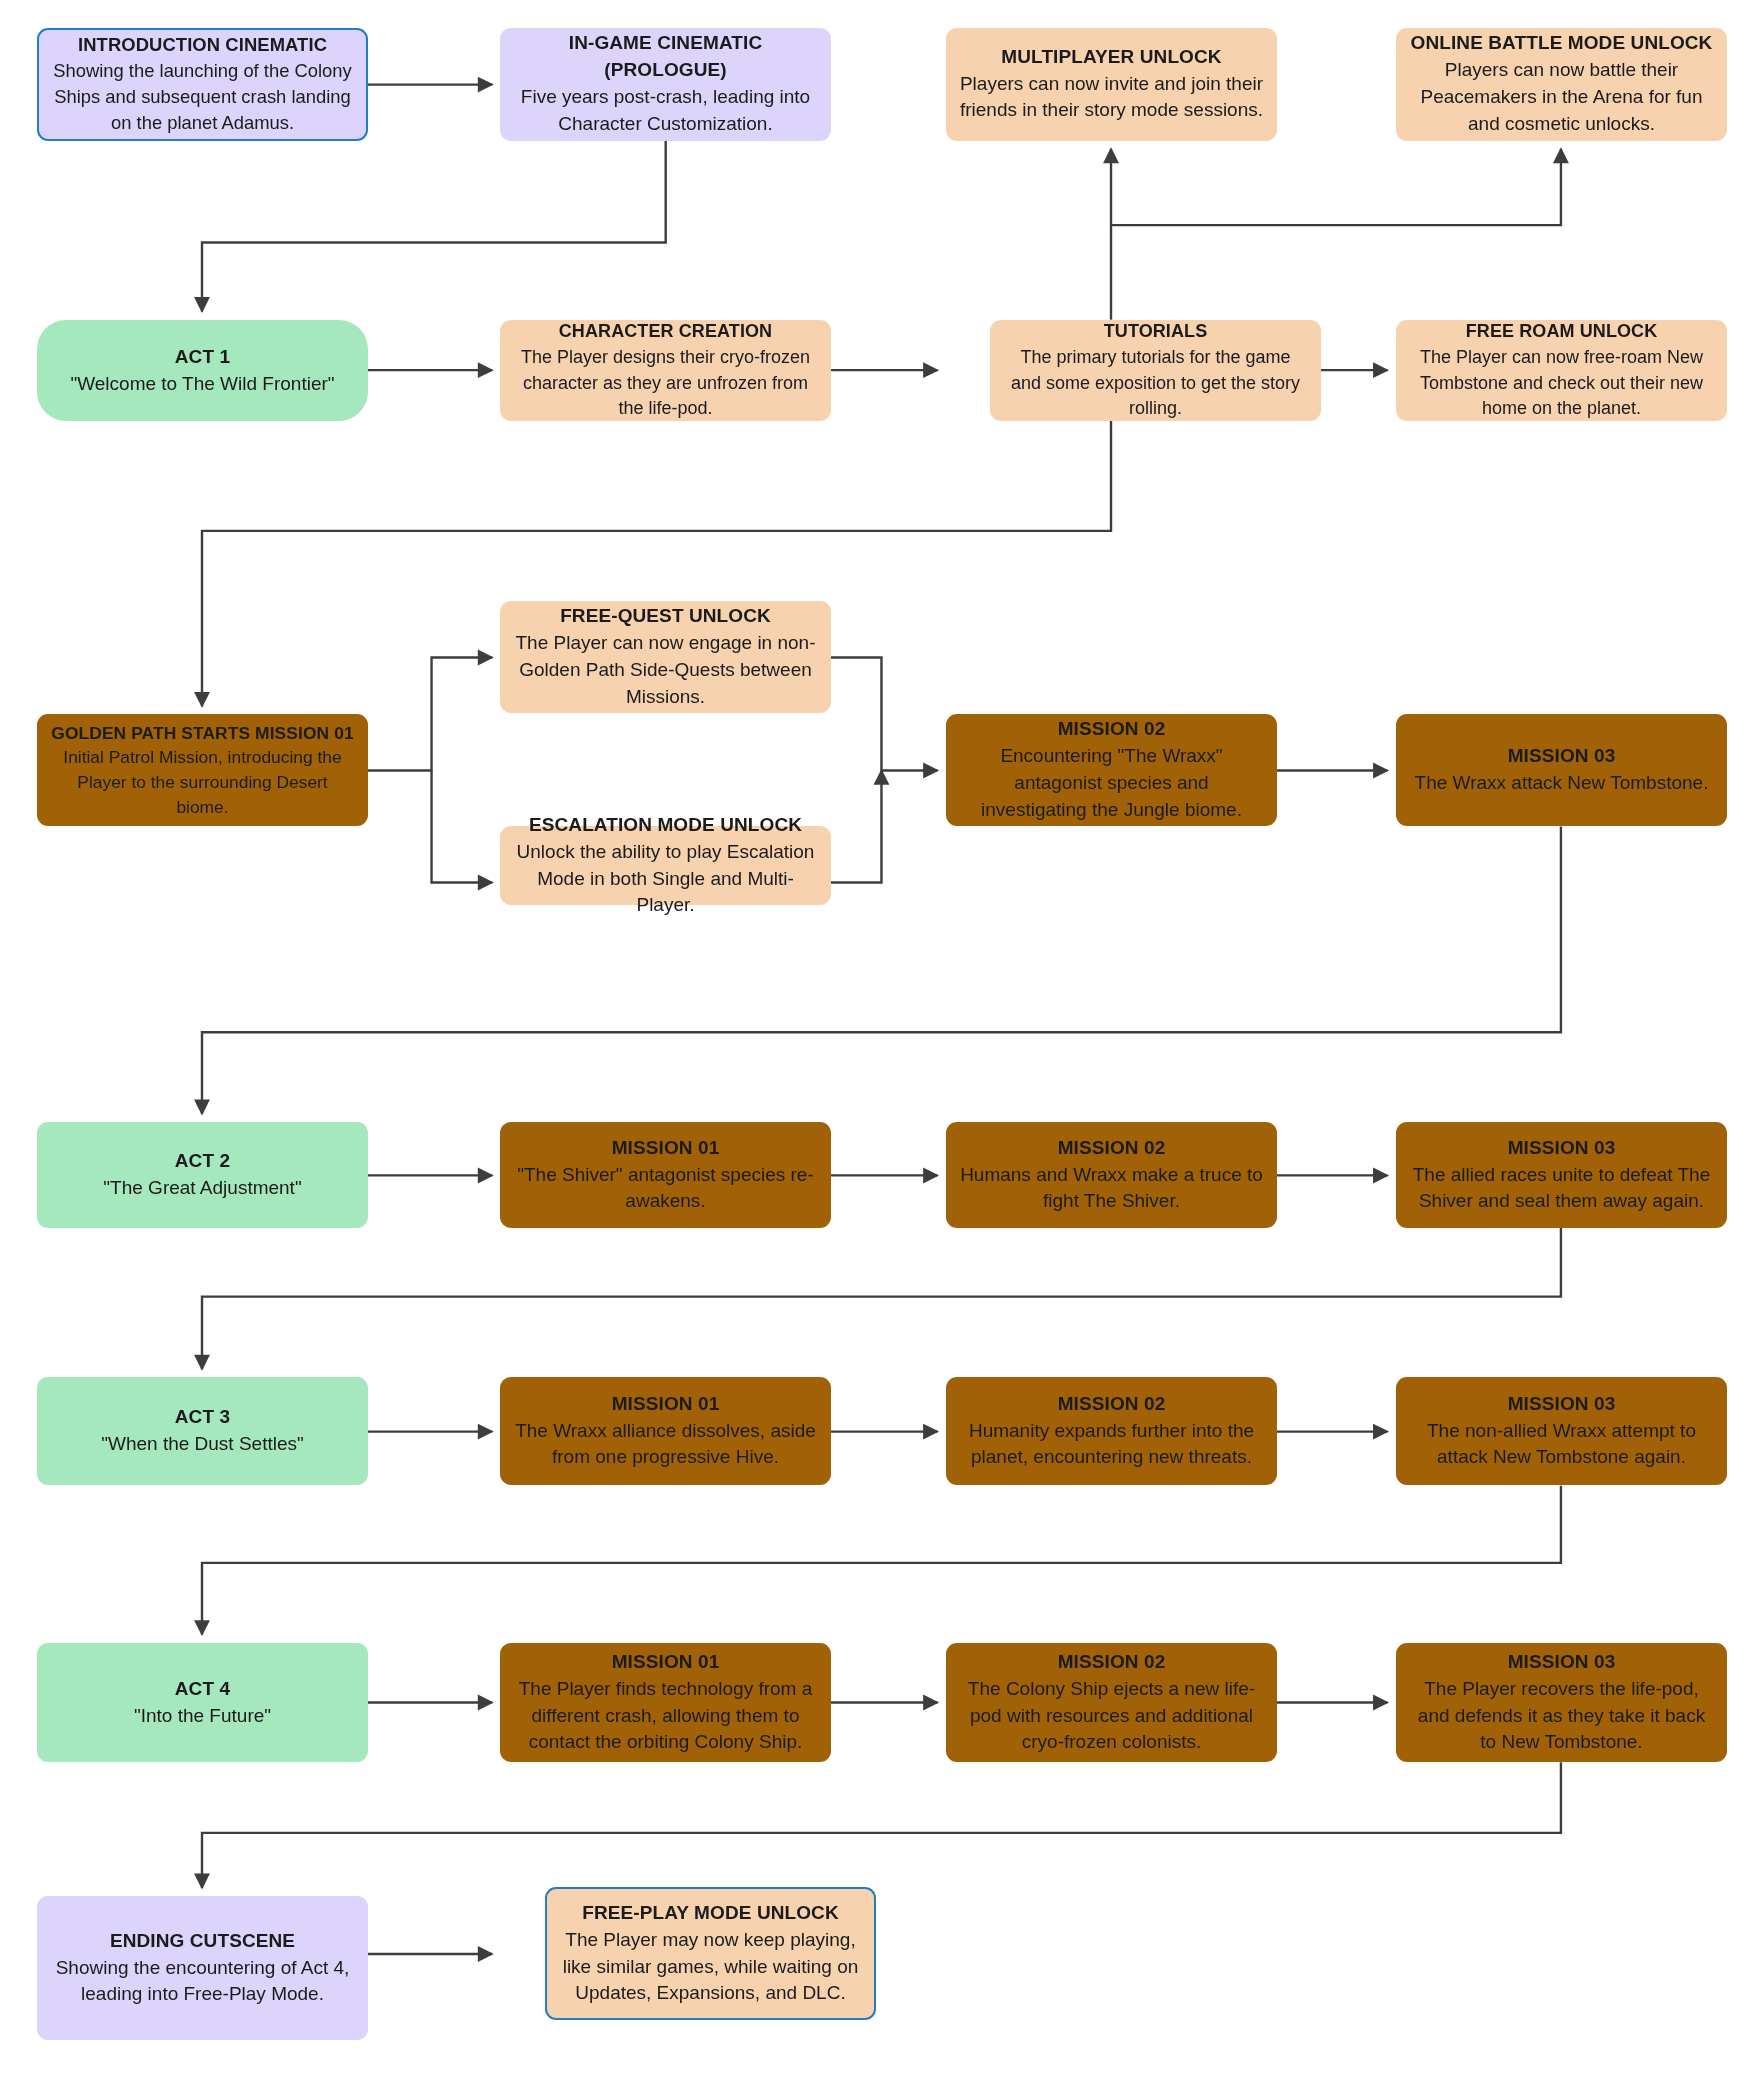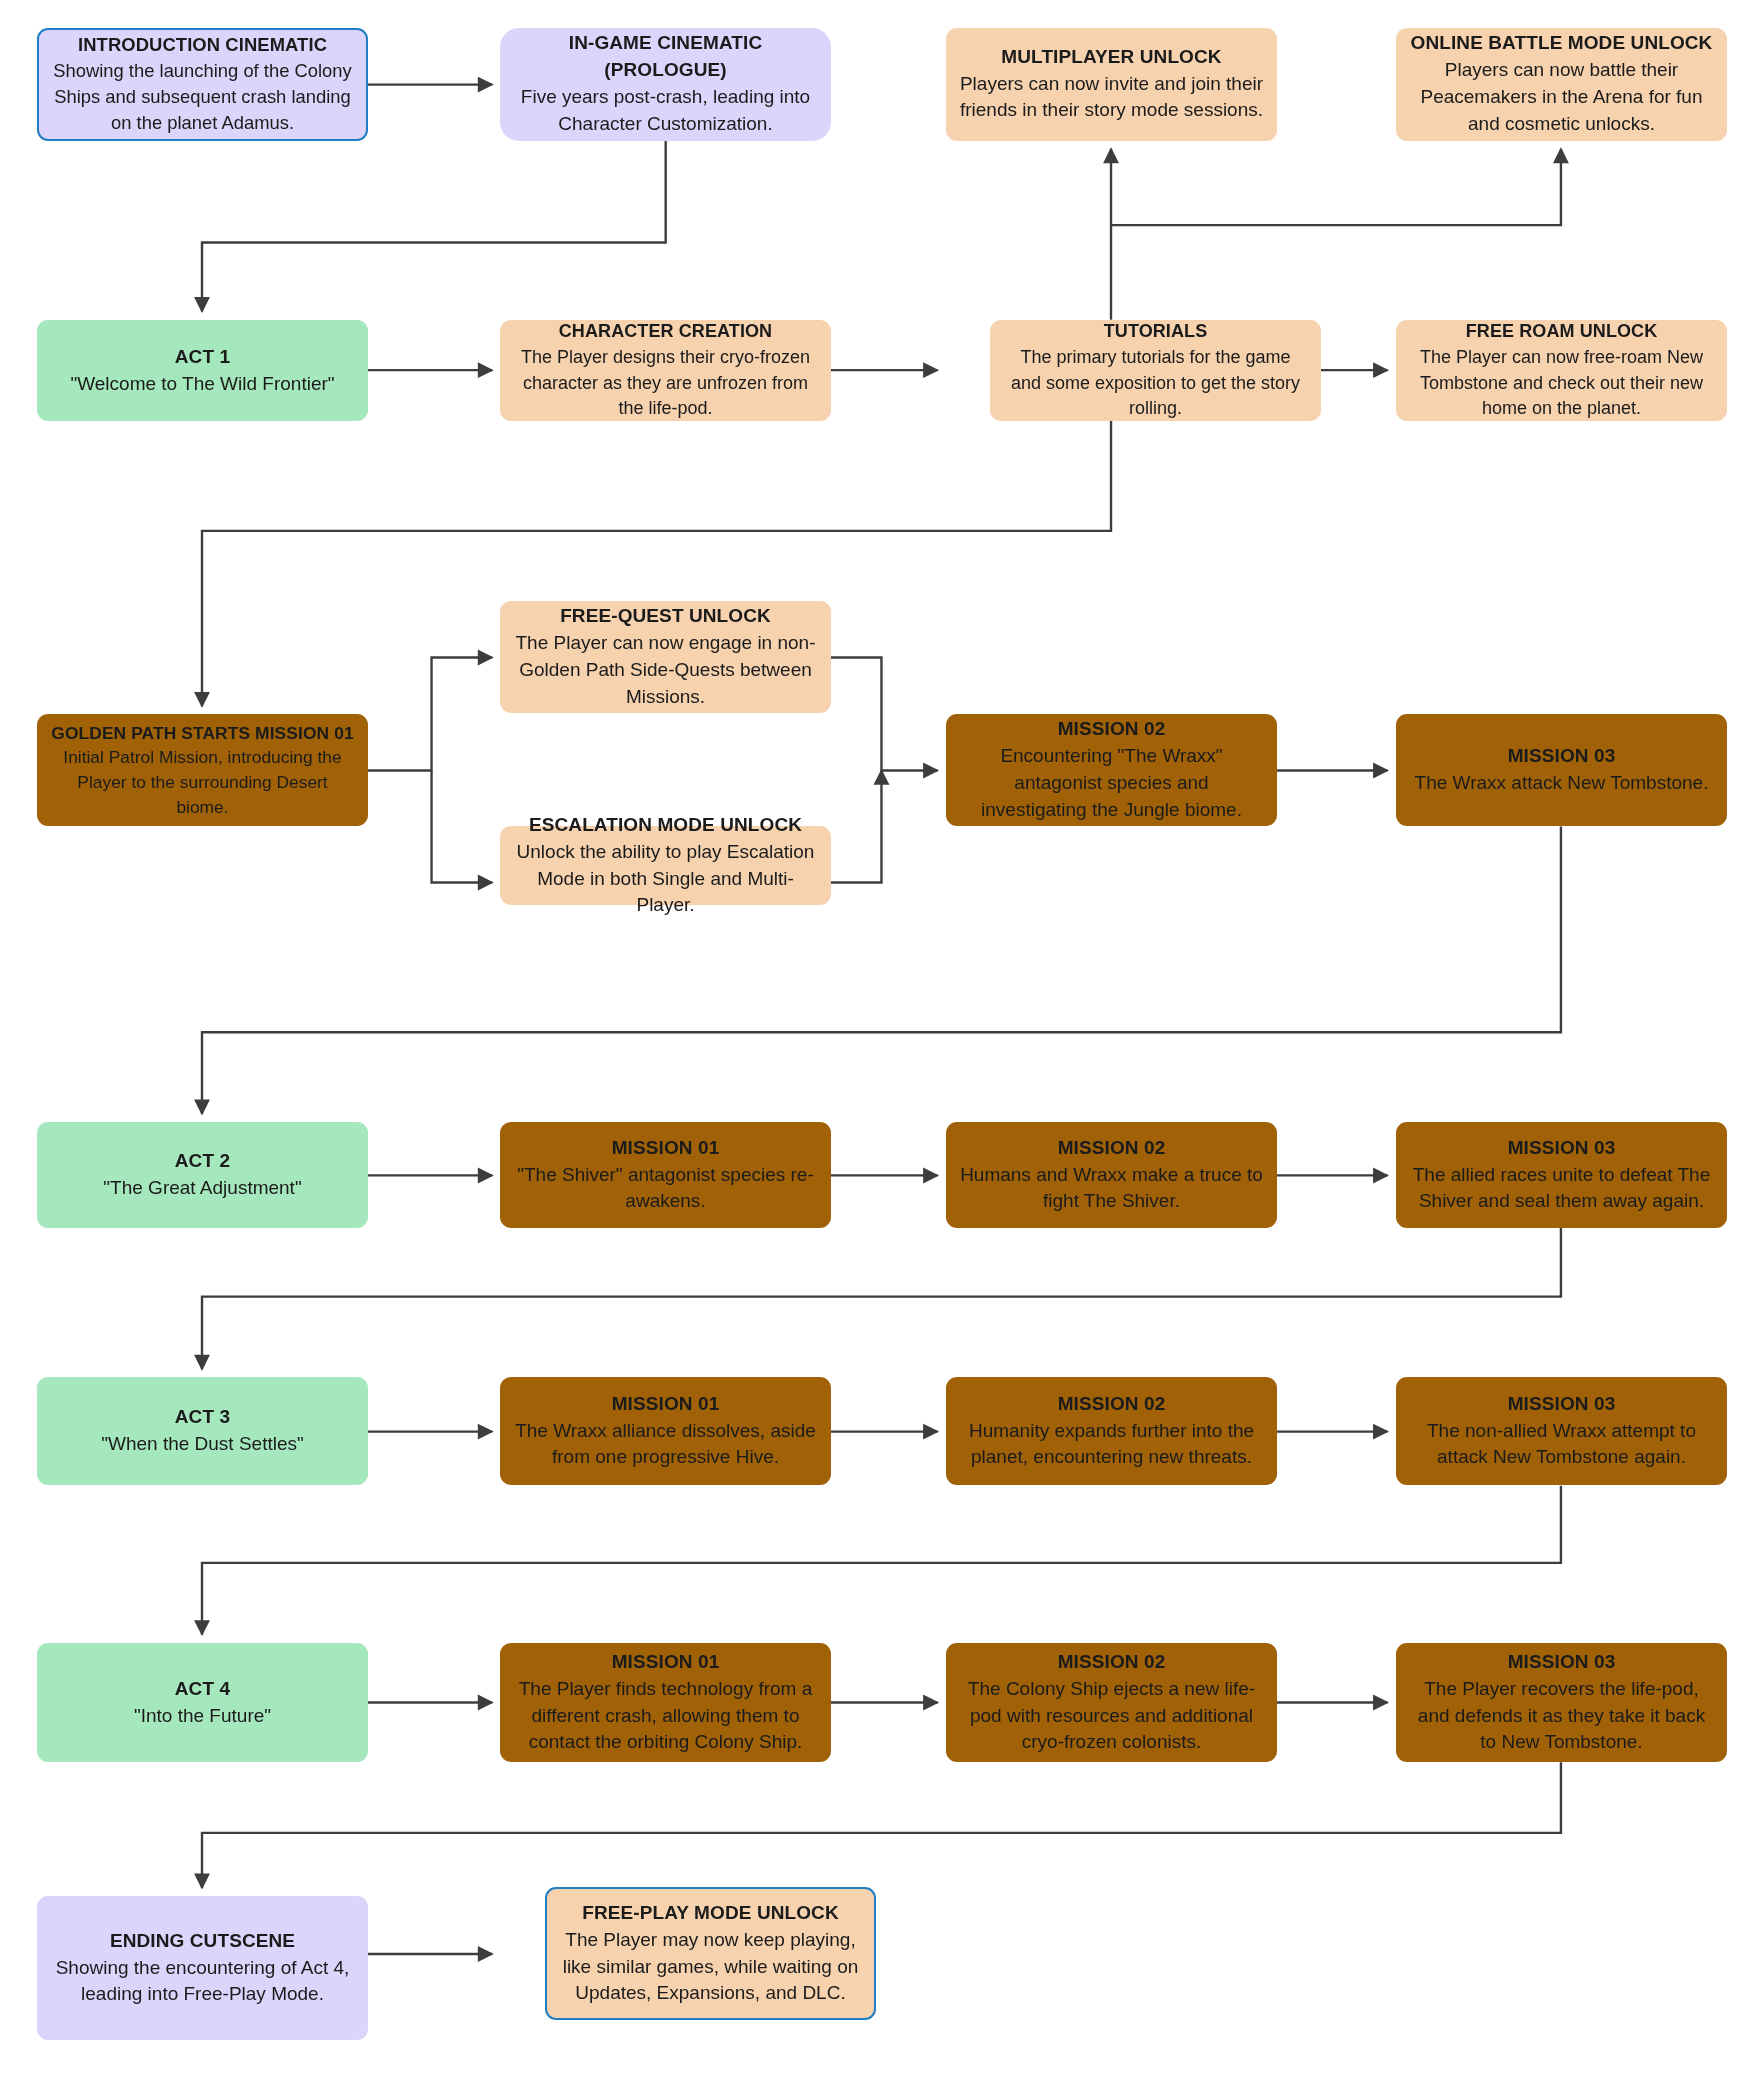--- a/index.html
+++ b/index.html
@@ -92,33 +92,33 @@
         <path d="M 1700 1919 L 1700 1996 L 220 1996 L 220 2056" marker-end="url(#arrow)"></path>
         <path d="M 400 2128 L 536 2128" marker-end="url(#arrow)"></path>
       </g>
   </svg>
 
   <div id="node-layer">
       <div class="node fill-purple bord-blue" style="left: 37px; top: 27.5px; width: 331px; height: 113px; font-size: 18.4px;">
         <div class="ttl">INTRODUCTION CINEMATIC</div>
         <div class="desc">Showing the launching of the Colony Ships and subsequent crash landing on the planet Adamus.</div>
       </div>
-      <div class="node fill-purple" style="left: 500px; top: 27.5px; width: 331px; height: 113px; border-radius: 19px;">
+      <div class="node fill-purple" style="left: 500px; top: 27.5px; width: 331px; height: 113px;">
         <div class="ttl">IN-GAME CINEMATIC (PROLOGUE)</div>
         <div class="desc">Five years post-crash, leading into Character Customization.</div>
       </div>
       <div class="node fill-orange" style="left: 946px; top: 27.5px; width: 331px; height: 113px;">
         <div class="ttl">MULTIPLAYER UNLOCK</div>
         <div class="desc">Players can now invite and join their friends in their story mode sessions.</div>
       </div>
       <div class="node fill-orange" style="left: 1396px; top: 27.5px; width: 331px; height: 113px;">
         <div class="ttl">ONLINE BATTLE MODE UNLOCK</div>
         <div class="desc">Players can now battle their Peacemakers in the Arena for fun and cosmetic unlocks.</div>
       </div>
-      <div class="node fill-green" style="left: 37px; top: 320px; width: 331px; height: 101px;">
+      <div class="node fill-green" style="left: 37px; top: 320px; width: 331px; height: 101px; border-radius: 29px;">
         <div class="ttl">ACT 1</div>
         <div class="desc">"Welcome to The Wild Frontier"</div>
       </div>
       <div class="node fill-orange" style="left: 500px; top: 320px; width: 331px; height: 101px; font-size: 18px;">
         <div class="ttl">CHARACTER CREATION</div>
         <div class="desc">The Player designs their cryo-frozen character as they are unfrozen from the life-pod.</div>
       </div>
       <div class="node fill-orange" style="left: 946px; top: 320px; width: 331px; height: 101px; font-size: 18px; margin-left: 44px;">
         <div class="ttl">TUTORIALS</div>
         <div class="desc">The primary tutorials for the game and some exposition to get the story rolling.</div>

